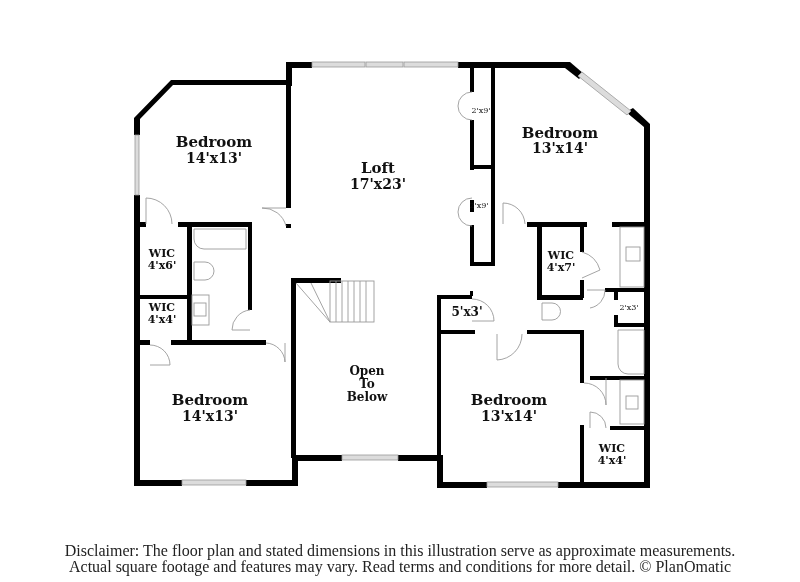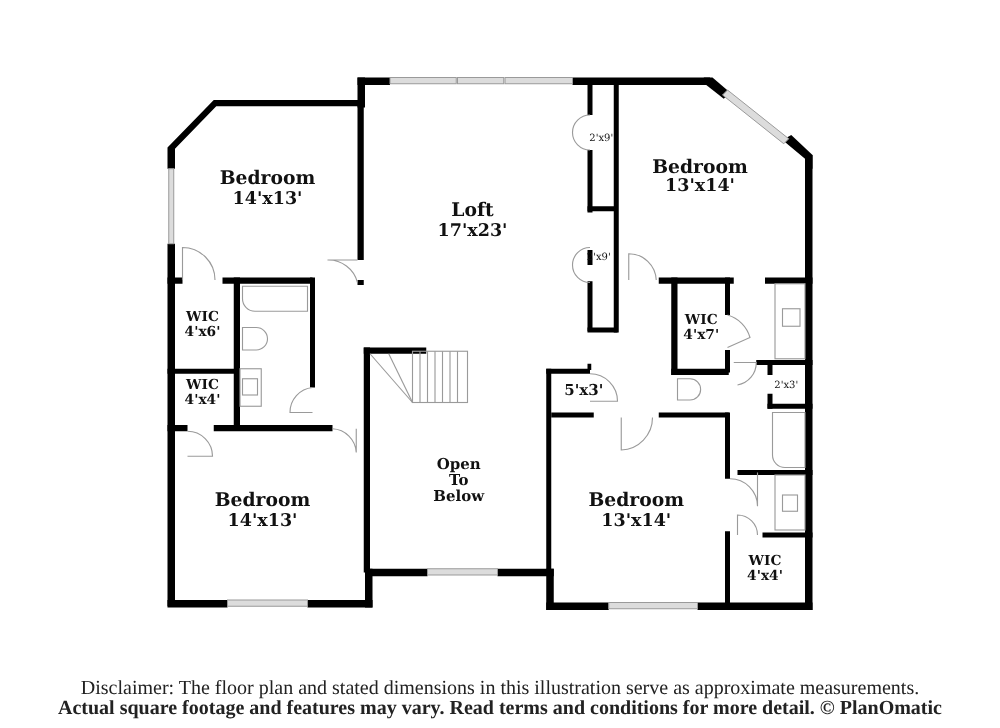--- a/index.html
+++ b/index.html
@@ -185,13 +185,13 @@
     <text class="room-label" x="612" y="452" font-size="11">WIC</text>
     <text class="room-label" x="612" y="464" font-size="11">4'x4'</text>
 
     <text class="small-label" x="481" y="113">2'x9'</text>
     <text class="small-label" x="479" y="208">2'x9'</text>
     <text class="small-label" x="629" y="310">2'x3'</text>
   </g>
 </svg>
 
 <div class="disclaimer" style="top:542px;">Disclaimer: The floor plan and stated dimensions in this illustration serve as approximate measurements.</div>
-<div class="disclaimer" style="top:558px;font-weight:bold;">Actual square footage and features may vary. Read terms and conditions for more detail. © PlanOmatic</div>
+<div class="disclaimer" style="top:558px;">Actual square footage and features may vary. Read terms and conditions for more detail. © PlanOmatic</div>
 
 </body></html>

